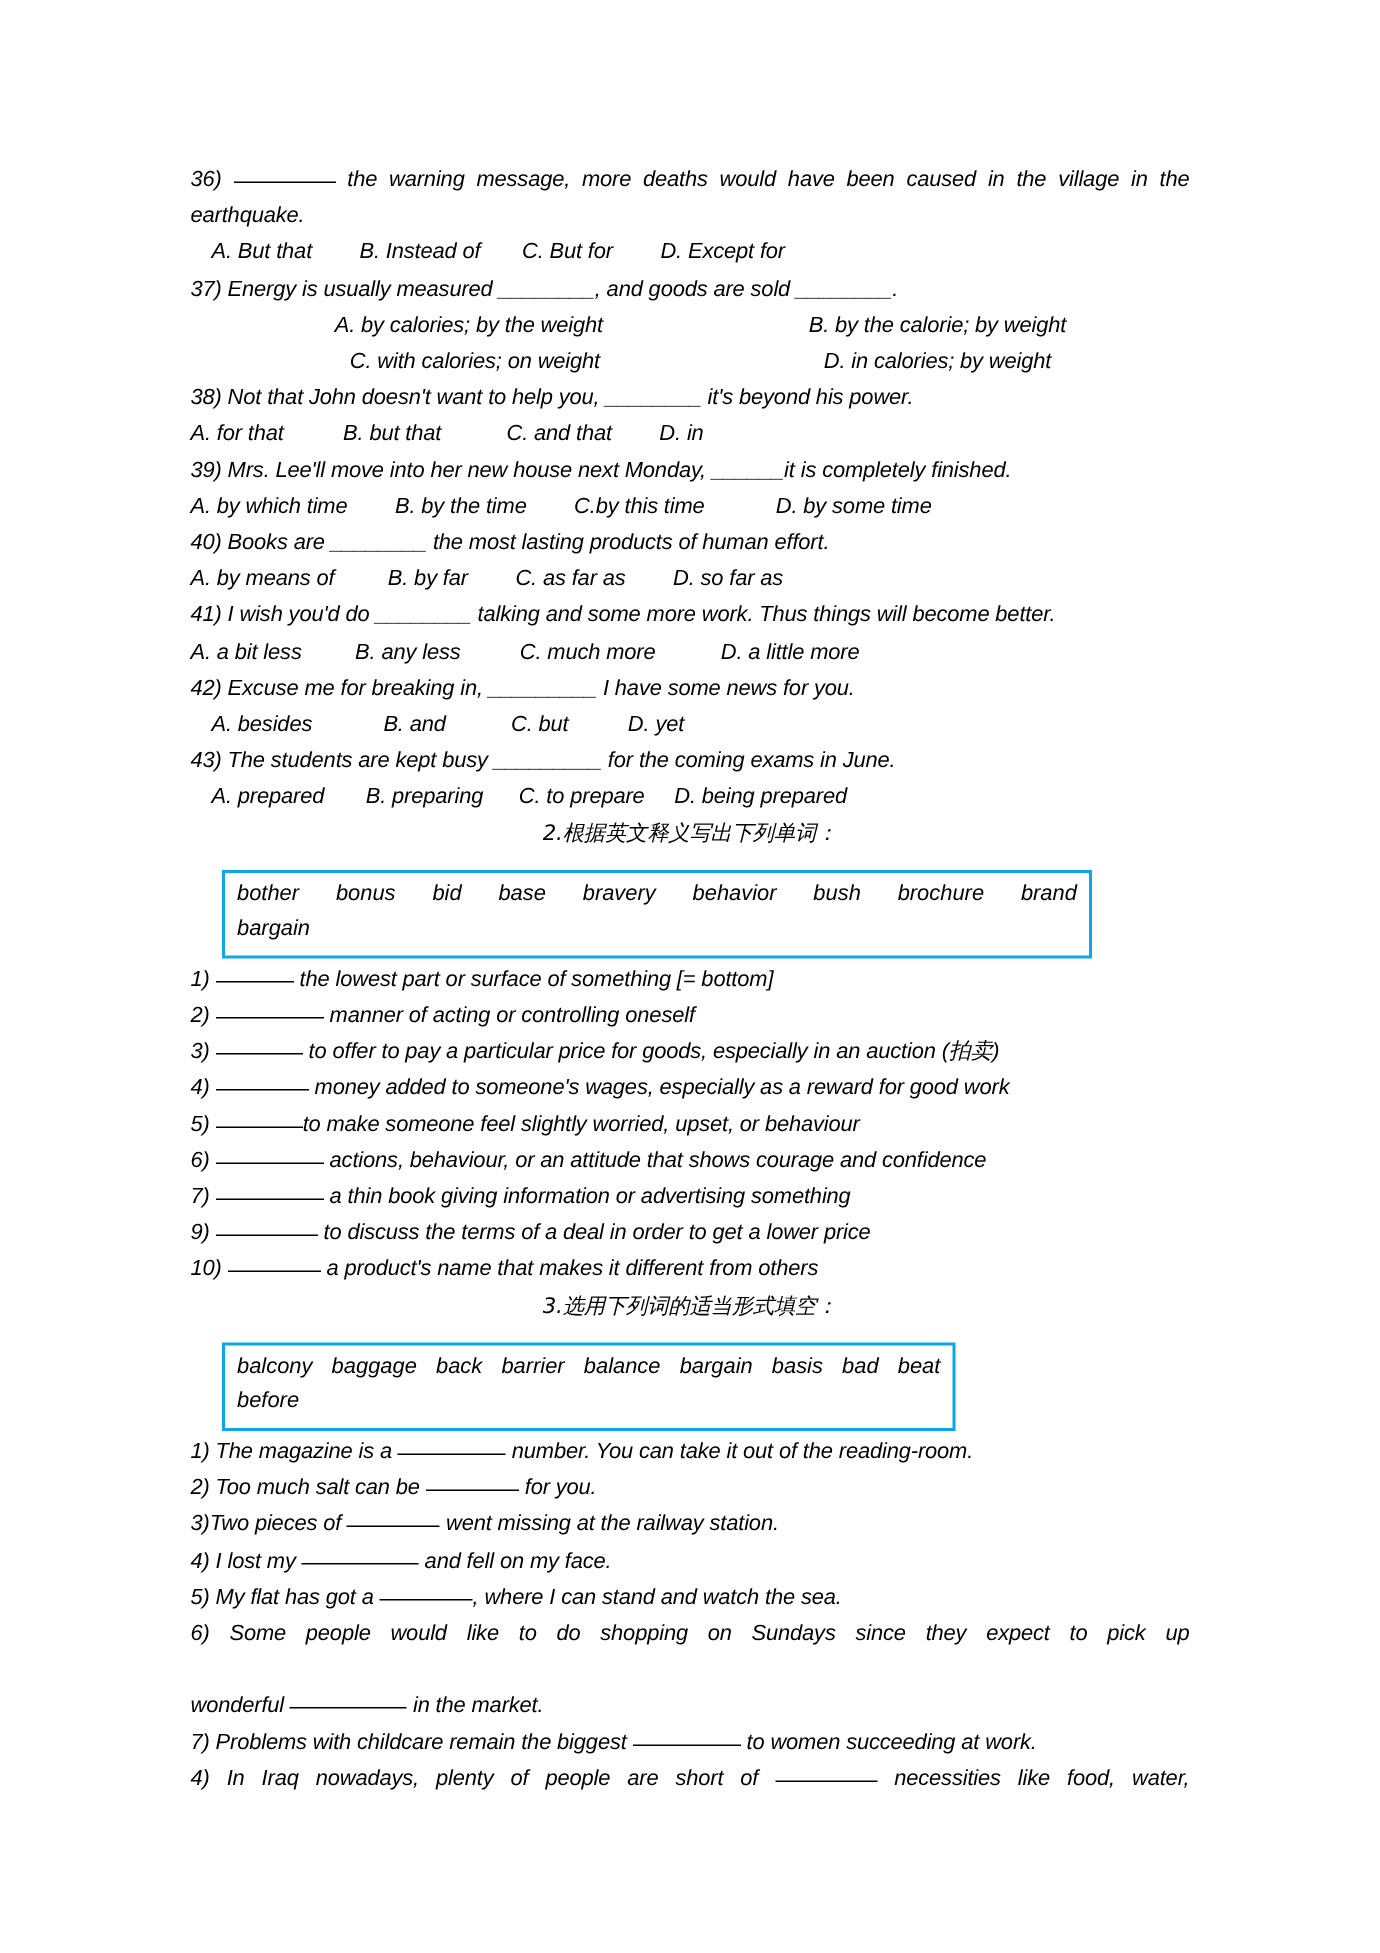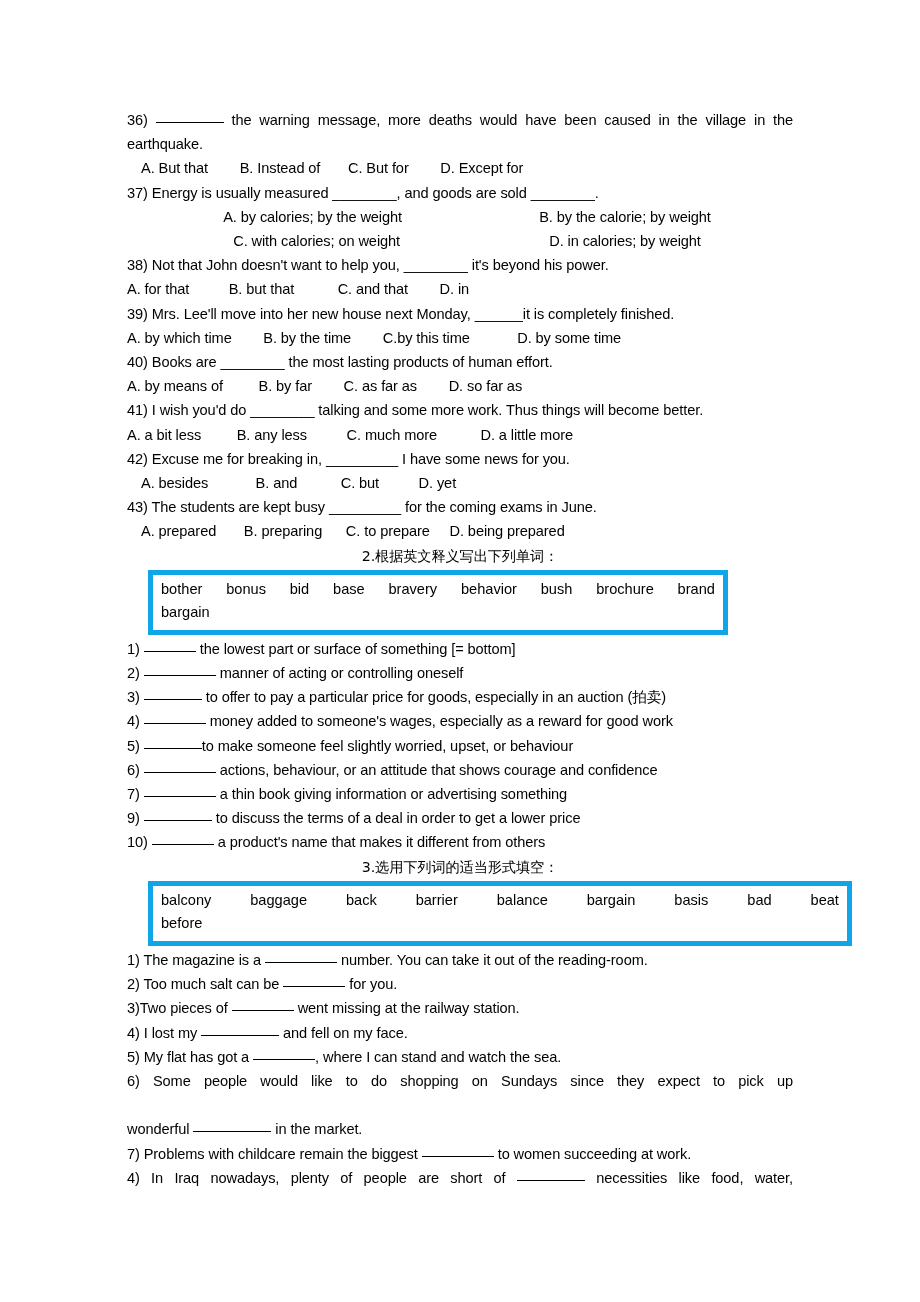--- a/index.html
+++ b/index.html
@@ -10,20 +10,21 @@
   body {
     font-family: "Liberation Sans", "DejaVu Sans", sans-serif;
     color: #000000;
   }
   #page {
     position: relative;
     width: 920px;
     height: 1302px;
     background: #ffffff;
     overflow: hidden;
+    font-style: italic;
   }
   #content {
     position: absolute;
     left: 127px;
     top: 108px;
     width: 666px;
   }
   .line {
     font-size: 14.6px;
     line-height: 24.2px;
@@ -55,36 +56,36 @@
   .b62 { width: 62px; }
   .b68 { width: 68px; }
   .b72 { width: 72px; }
   .b78 { width: 78px; }
   .cn {
     font-family: "DejaVu Sans", "Liberation Sans", sans-serif;
     font-size: 14.2px;
     text-align: center;
   }
   .wordbox {
-    border: 5px solid #0ea5e9;
-    margin: 2px 0 2px 21px;
+    border: 2px solid #0ea5e9;
+    margin: 12px 0 2px 21px;
     padding: 3px 8px 5px 8px;
     box-sizing: border-box;
   }
   .wordbox .row {
     font-size: 14.6px;
     line-height: 23.5px;
     display: flex;
     white-space: nowrap;
   }
   .wordbox .row.spread {
     justify-content: space-between;
   }
   .box1 { width: 580px; }
-  .box2 { width: 704px; }
+  .box2 { width: 489px; }
   .optrow {
     display: flex;
     justify-content: center;
   }
   .optrow .col {
     box-sizing: border-box;
   }
 </style>
 </head>
 <body>

